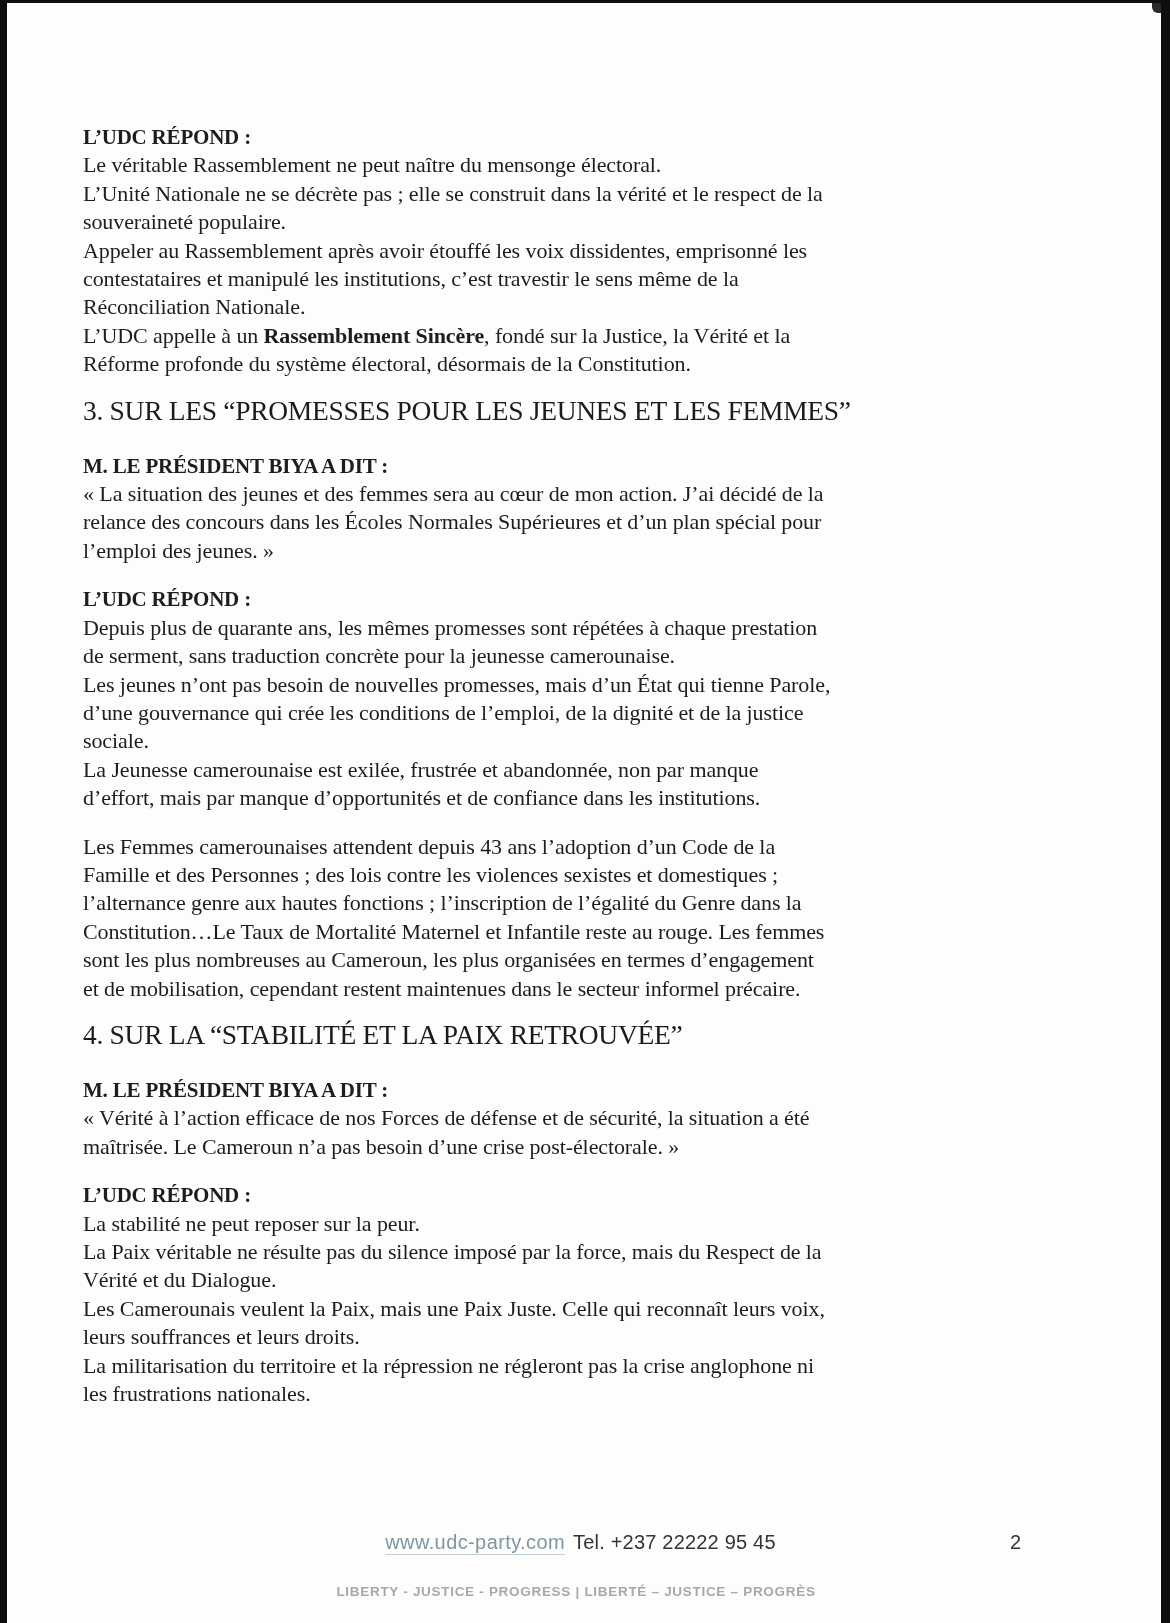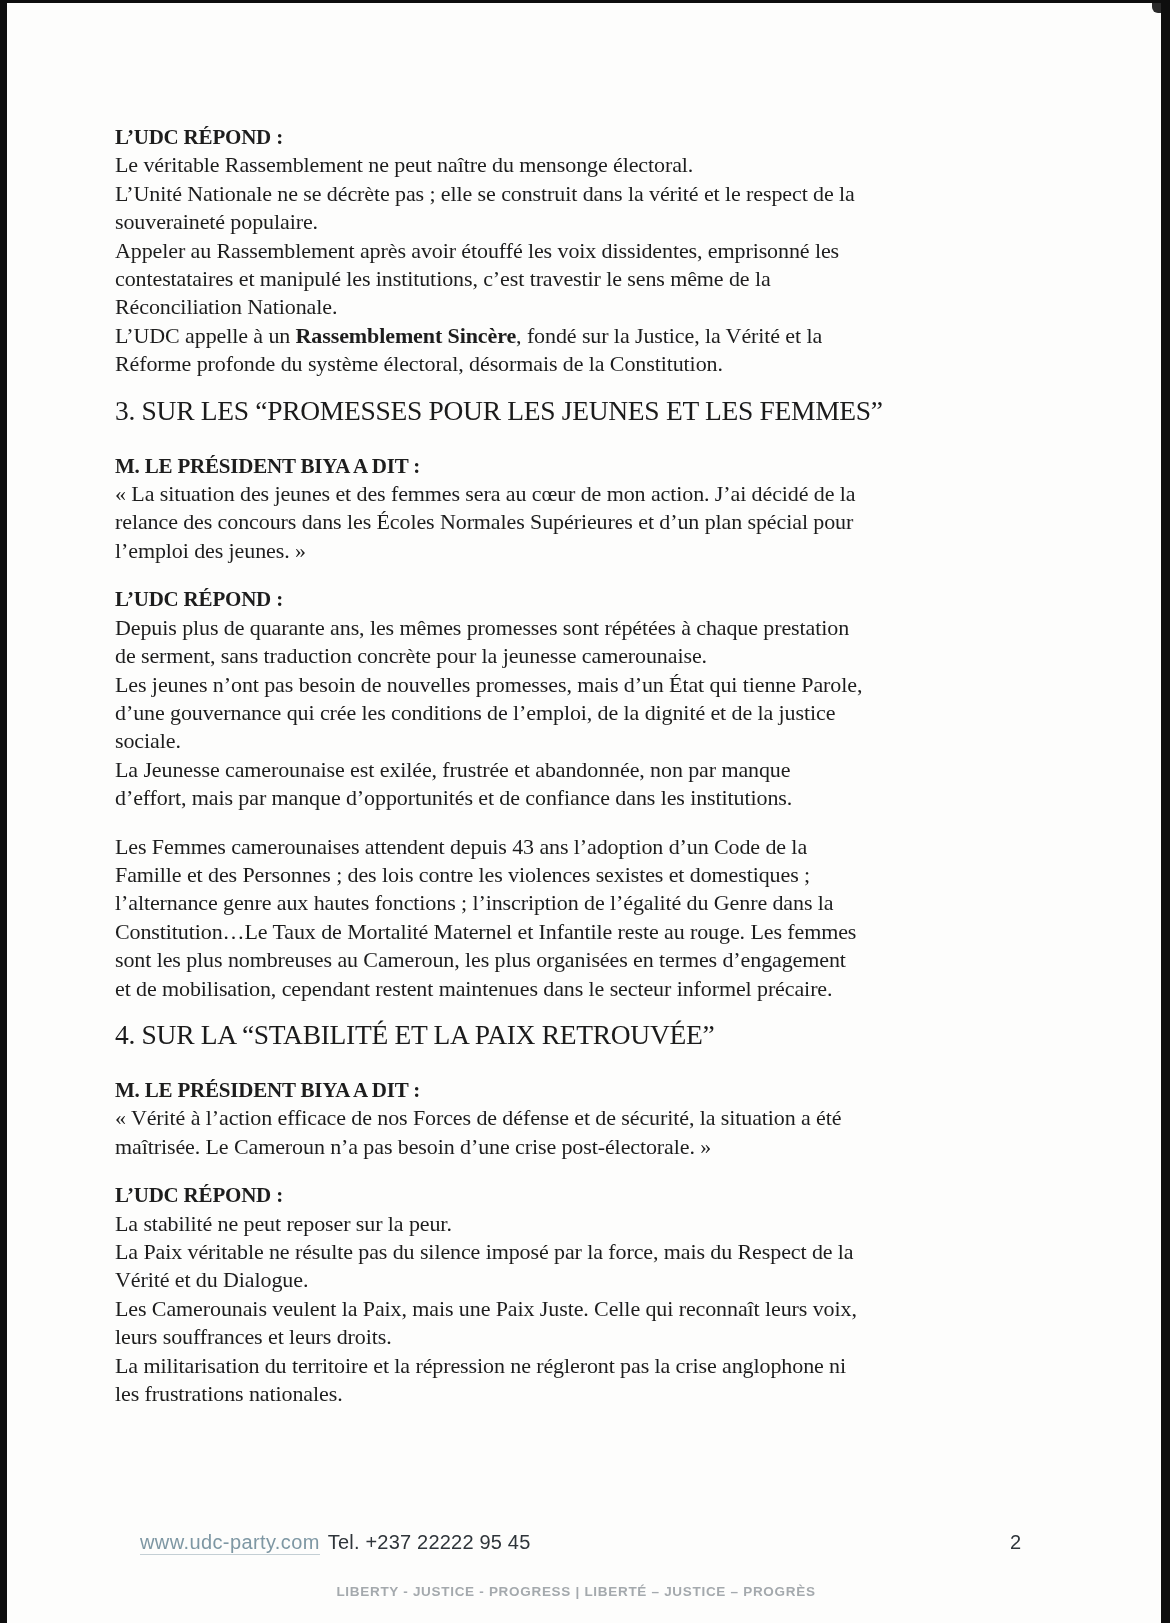--- a/index.html
+++ b/index.html
@@ -16,21 +16,21 @@
     background: #fdfdfc;
     color: #1d1d1d;
   }
   .scan-artifact {
     position: absolute; top: 0; right: 0;
     width: 9px; height: 10px;
     background: #2a2a2a;
     border-bottom-left-radius: 6px;
   }
   .content {
-    padding: 120px 120px 0 108px;
+    padding: 120px 120px 0 76px;
     font-size: 22px;
     line-height: 28.4px;
   }
   .block { margin: 0; }
   .block + .block { margin-top: 20px; }
   .label {
     font-weight: bold;
     font-size: 21px;
     letter-spacing: -0.2px;
     margin: 0;
@@ -52,21 +52,21 @@
   .footer-row {
     position: absolute;
     top: 1528px; left: 133px; right: 140px;
     height: 30px;
     font-family: "Liberation Sans", sans-serif;
     font-size: 20px;
     color: #2f353a;
   }
   .footer-center {
     display: flex;
-    justify-content: flex-start;
+    justify-content: center;
     align-items: baseline;
     gap: 8px;
   }
   .website-link {
     color: #7e97a3;
     text-decoration: none;
     border-bottom: 1px solid rgba(126, 151, 163, 0.45);
     letter-spacing: 0.4px;
     cursor: pointer;
   }

